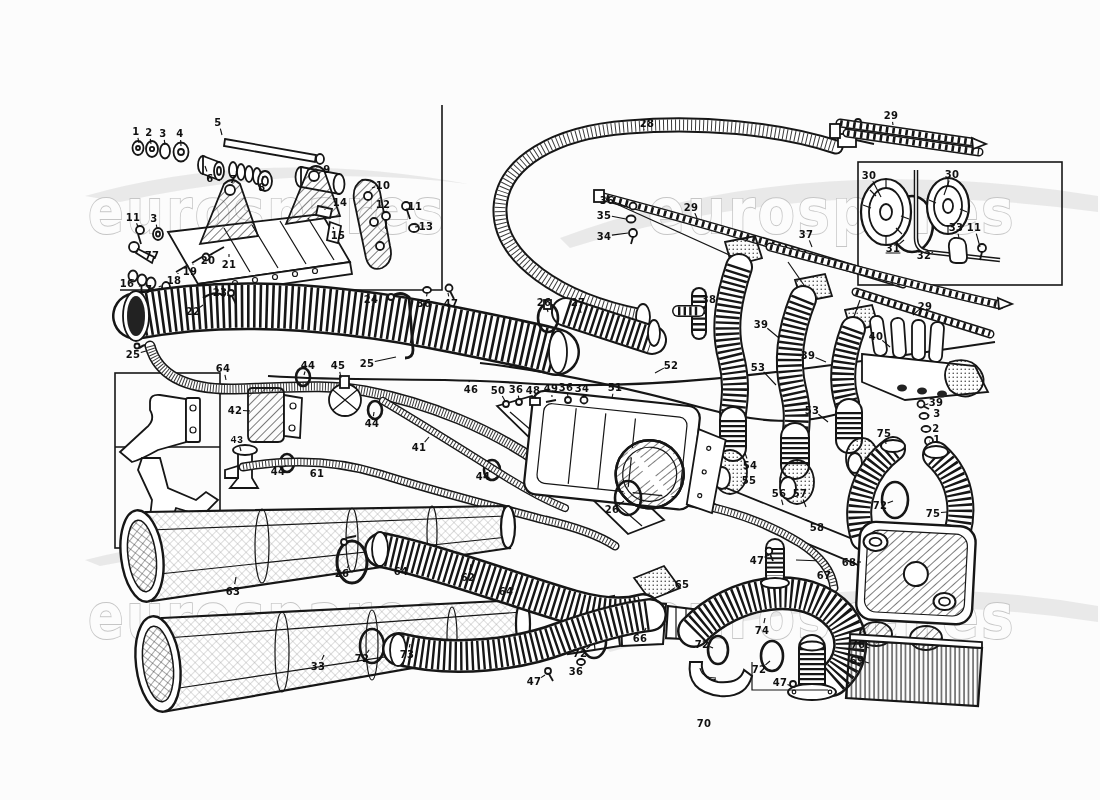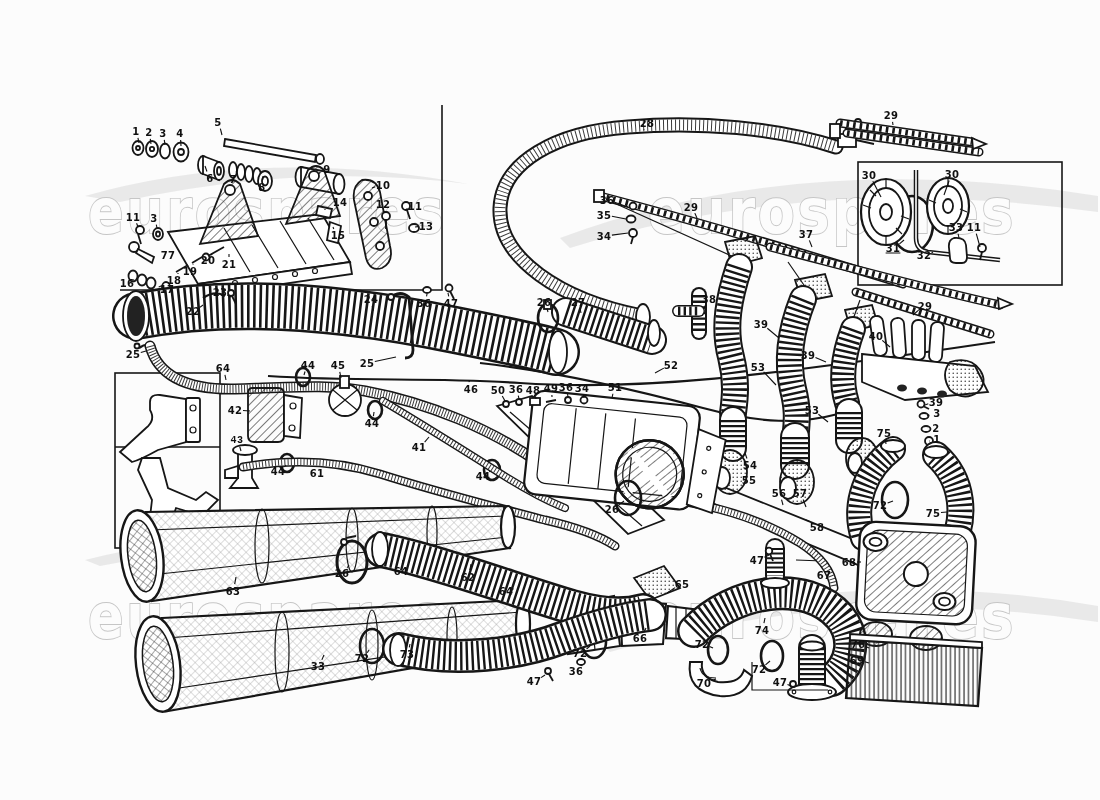--- a/index.html
+++ b/index.html
@@ -605,23 +605,23 @@
       <span class="plabel" style="left: 262px; top: 187px;">8</span>
       <span class="plabel" style="left: 327px; top: 169px;">9</span>
       <span class="plabel" style="left: 383px; top: 185px;">10</span>
       <span class="plabel" style="left: 415px; top: 206px;">11</span>
       <span class="plabel" style="left: 383px; top: 204px;">12</span>
       <span class="plabel" style="left: 426px; top: 226px;">13</span>
       <span class="plabel" style="left: 324px; top: 202px; padding-left: 32px;">14</span>
       <span class="plabel" style="left: 338px; top: 235px;">15</span>
       <span class="plabel" style="left: 133px; top: 217px;">11</span>
       <span class="plabel" style="left: 154px; top: 218px;">3</span>
-      <span class="plabel" style="left: 152px; top: 255px; margin-left: 16px;">77</span>
+      <span class="plabel" style="left: 152px; top: 255px;">77</span>
       <span class="plabel" style="left: 127px; top: 283px;">16</span>
-      <span class="plabel" style="left: 167px; top: 289px;">17</span>
+      <span class="plabel" style="left: 145px; top: 289px;">17</span>
       <span class="plabel" style="left: 174px; top: 280px;">18</span>
       <span class="plabel" style="left: 190px; top: 271px;">19</span>
       <span class="plabel" style="left: 208px; top: 260px;">20</span>
       <span class="plabel" style="left: 229px; top: 264px;">21</span>
       <span class="plabel" style="left: 193px; top: 311px;">22</span>
       <span class="plabel" style="left: 220px; top: 292px;">23</span>
       <span class="plabel" style="left: 371px; top: 299px;">24</span>
       <span class="plabel" style="left: 424px; top: 303px;">36</span>
       <span class="plabel" style="left: 451px; top: 303px;">47</span>
       <span class="plabel" style="left: 133px; top: 354px;">25</span>
@@ -691,20 +691,20 @@
       <span class="plabel" style="left: 362px; top: 658px;">72</span>
       <span class="plabel" style="left: 407px; top: 654px;">73</span>
       <span class="plabel" style="left: 318px; top: 666px;">33</span>
       <span class="plabel" style="left: 682px; top: 584px;">65</span>
       <span class="plabel" style="left: 640px; top: 638px;">66</span>
       <span class="plabel" style="left: 580px; top: 653px;">72</span>
       <span class="plabel" style="left: 534px; top: 681px;">47</span>
       <span class="plabel" style="left: 576px; top: 671px;">36</span>
       <span class="plabel" style="left: 762px; top: 630px;">74</span>
       <span class="plabel" style="left: 702px; top: 644px;">72</span>
-      <span class="plabel" style="left: 704px; top: 683px; text-align: center;">70</span>
+      <span class="plabel" style="left: 704px; top: 723px; text-align: center;">70</span>
       <span class="plabel" style="left: 759px; top: 669px;">72</span>
       <span class="plabel" style="left: 780px; top: 682px;">47</span>
       <span class="plabel" style="left: 858px; top: 644px;">76</span>
       <span class="plabel" style="left: 857px; top: 660px;">69</span>
     </div>
 
 </div>
 
 </body></html>

